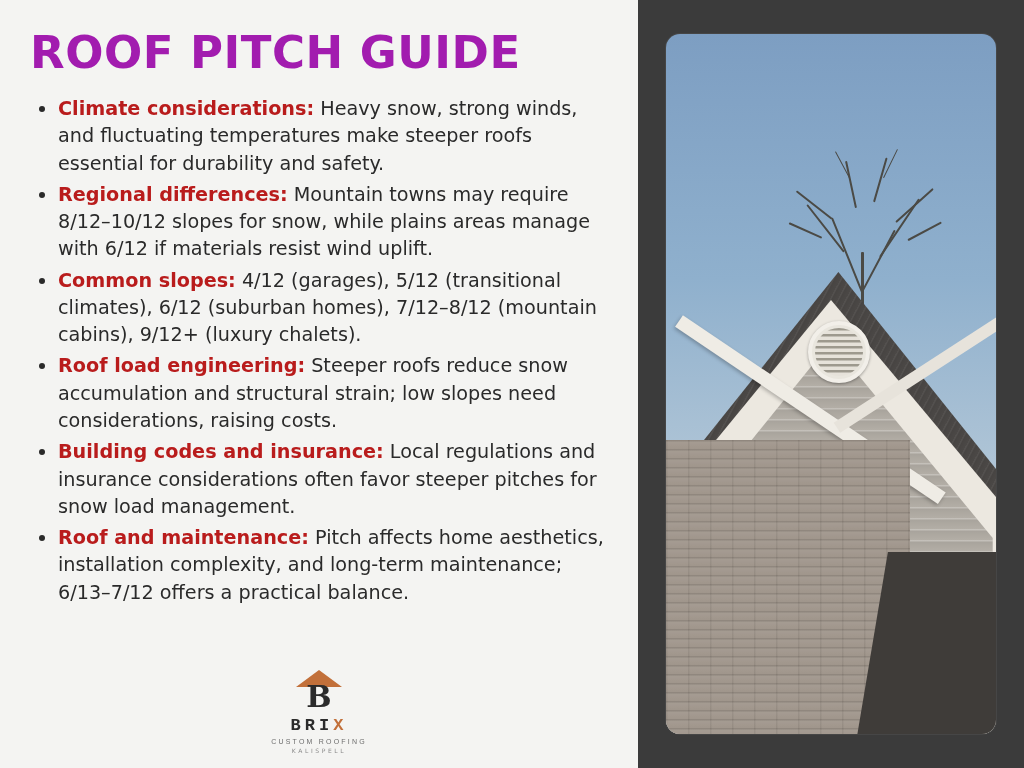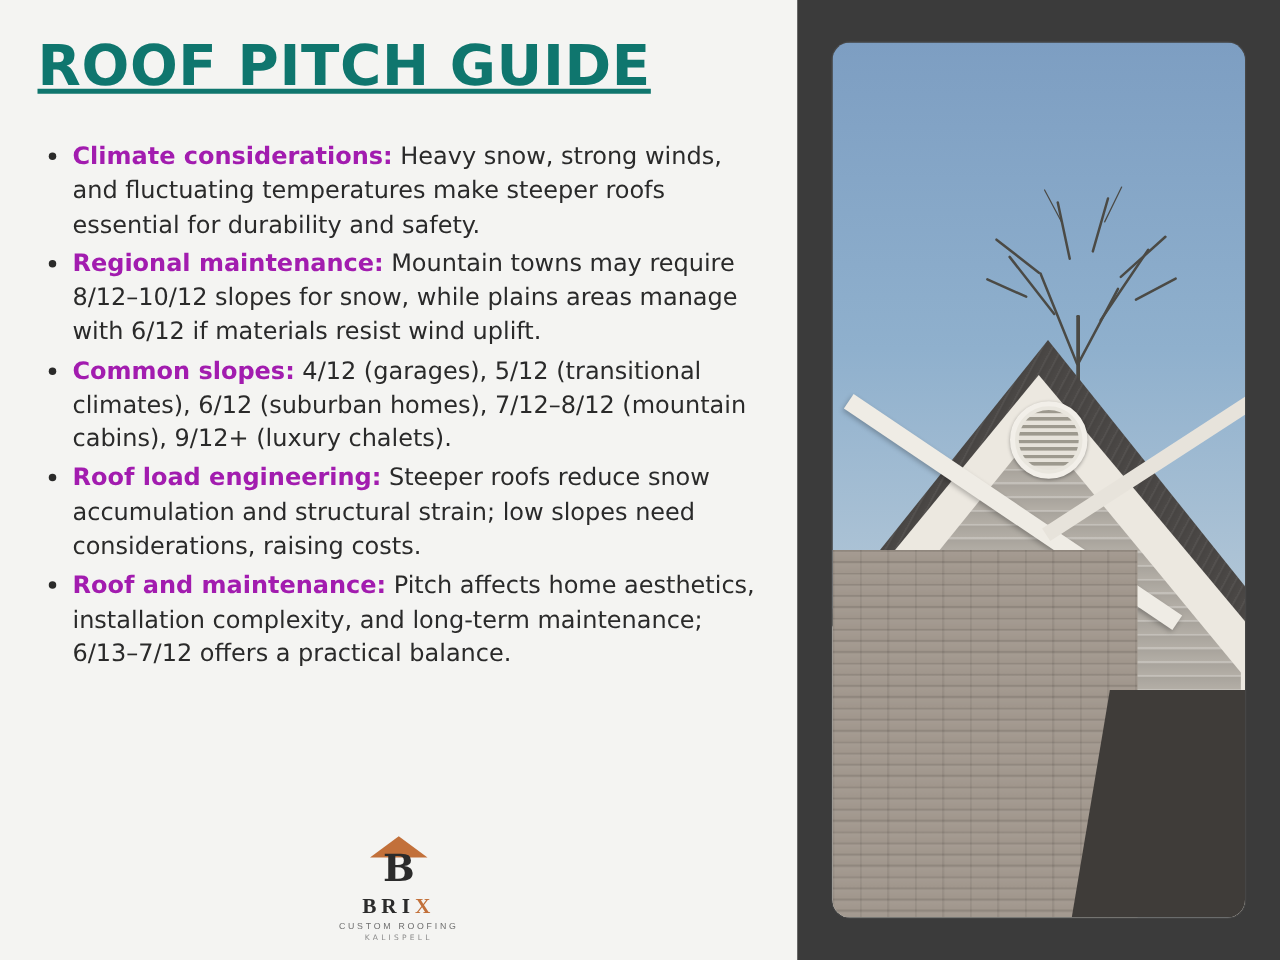--- a/index.html
+++ b/index.html
@@ -26,25 +26,24 @@
     background: #f4f4f2;
     padding: 26px 34px 0 26px;
     position: relative;
   }
   .title {
     font-family: "DejaVu Sans", sans-serif;
     font-weight: 800;
     font-size: 45px;
     line-height: 1.18;
     letter-spacing: 0.5px;
-    color: #0f766e;
+    color: #a21caf;
     text-transform: uppercase;
-    margin-bottom: 32px;
+    margin-bottom: 16px;
     padding-left: 4px;
-    text-decoration: underline;
   }
   .title .line { display: block; }
   .bullets {
     list-style: none;
     padding-left: 6px;
   }
   .bullets li {
     position: relative;
     padding-left: 26px;
     margin-bottom: 4px;
@@ -58,21 +57,21 @@
     position: absolute;
     left: 7px;
     top: 11px;
     width: 6px;
     height: 6px;
     border-radius: 50%;
     background: #2a2a2a;
   }
   .bullets b {
     font-weight: 700;
-    color: #a21caf;
+    color: #b91c1c;
   }
   
   .logo-wrap {
     position: absolute;
     left: 0;
     right: 0;
     bottom: 14px;
     display: flex;
     flex-direction: column;
     align-items: center;
@@ -97,21 +96,21 @@
     left: 0; top: 12px;
     width: 56px;
     text-align: center;
     font-family: "DejaVu Serif", serif;
     font-weight: 700;
     font-size: 30px;
     color: #2b2b2b;
     line-height: 1;
   }
   .logo-name {
-    font-family: Liberation Serif, serif;
+    font-family: Liberation Mono, monospace;
     font-weight: 700;
     font-size: 17px;
     letter-spacing: 4px;
     color: #2b2b2b;
   }
   .logo-name .x { color: #c2703a; }
   .logo-sub {
     font-family: Liberation Sans, sans-serif;
     font-size: 7px;
     letter-spacing: 2.2px;
@@ -297,27 +296,30 @@
 
     <h1 class="title">
       <span class="line">Roof Pitch Guide</span>
     </h1>
 
     <ul class="bullets">
       <li>
         <b>Climate considerations:</b><span> Heavy snow, strong winds, and fluctuating temperatures make steeper roofs essential for durability and safety.</span>
       </li>
       <li>
-        <b>Regional maintenance:</b><span> Mountain towns may require 8/12–10/12 slopes for snow, while plains areas manage with 6/12 if materials resist wind uplift.</span>
+        <b>Regional differences:</b><span> Mountain towns may require 8/12–10/12 slopes for snow, while plains areas manage with 6/12 if materials resist wind uplift.</span>
       </li>
       <li>
         <b>Common slopes:</b><span> 4/12 (garages), 5/12 (transitional climates), 6/12 (suburban homes), 7/12–8/12 (mountain cabins), 9/12+ (luxury chalets).</span>
       </li>
       <li>
         <b>Roof load engineering:</b><span> Steeper roofs reduce snow accumulation and structural strain; low slopes need considerations, raising costs.</span>
+      </li>
+      <li>
+        <b>Building codes and insurance:</b><span> Local regulations and insurance considerations often favor steeper pitches for snow load management.</span>
       </li>
       <li>
         <b>Roof and maintenance:</b><span> Pitch affects home aesthetics, installation complexity, and long-term maintenance; 6/13–7/12 offers a practical balance.</span>
       </li>
     </ul>
 
     <div class="logo-wrap">
       <div class="logo-mark">
         <div class="logo-roof"></div>
         <div class="logo-b">B</div>

